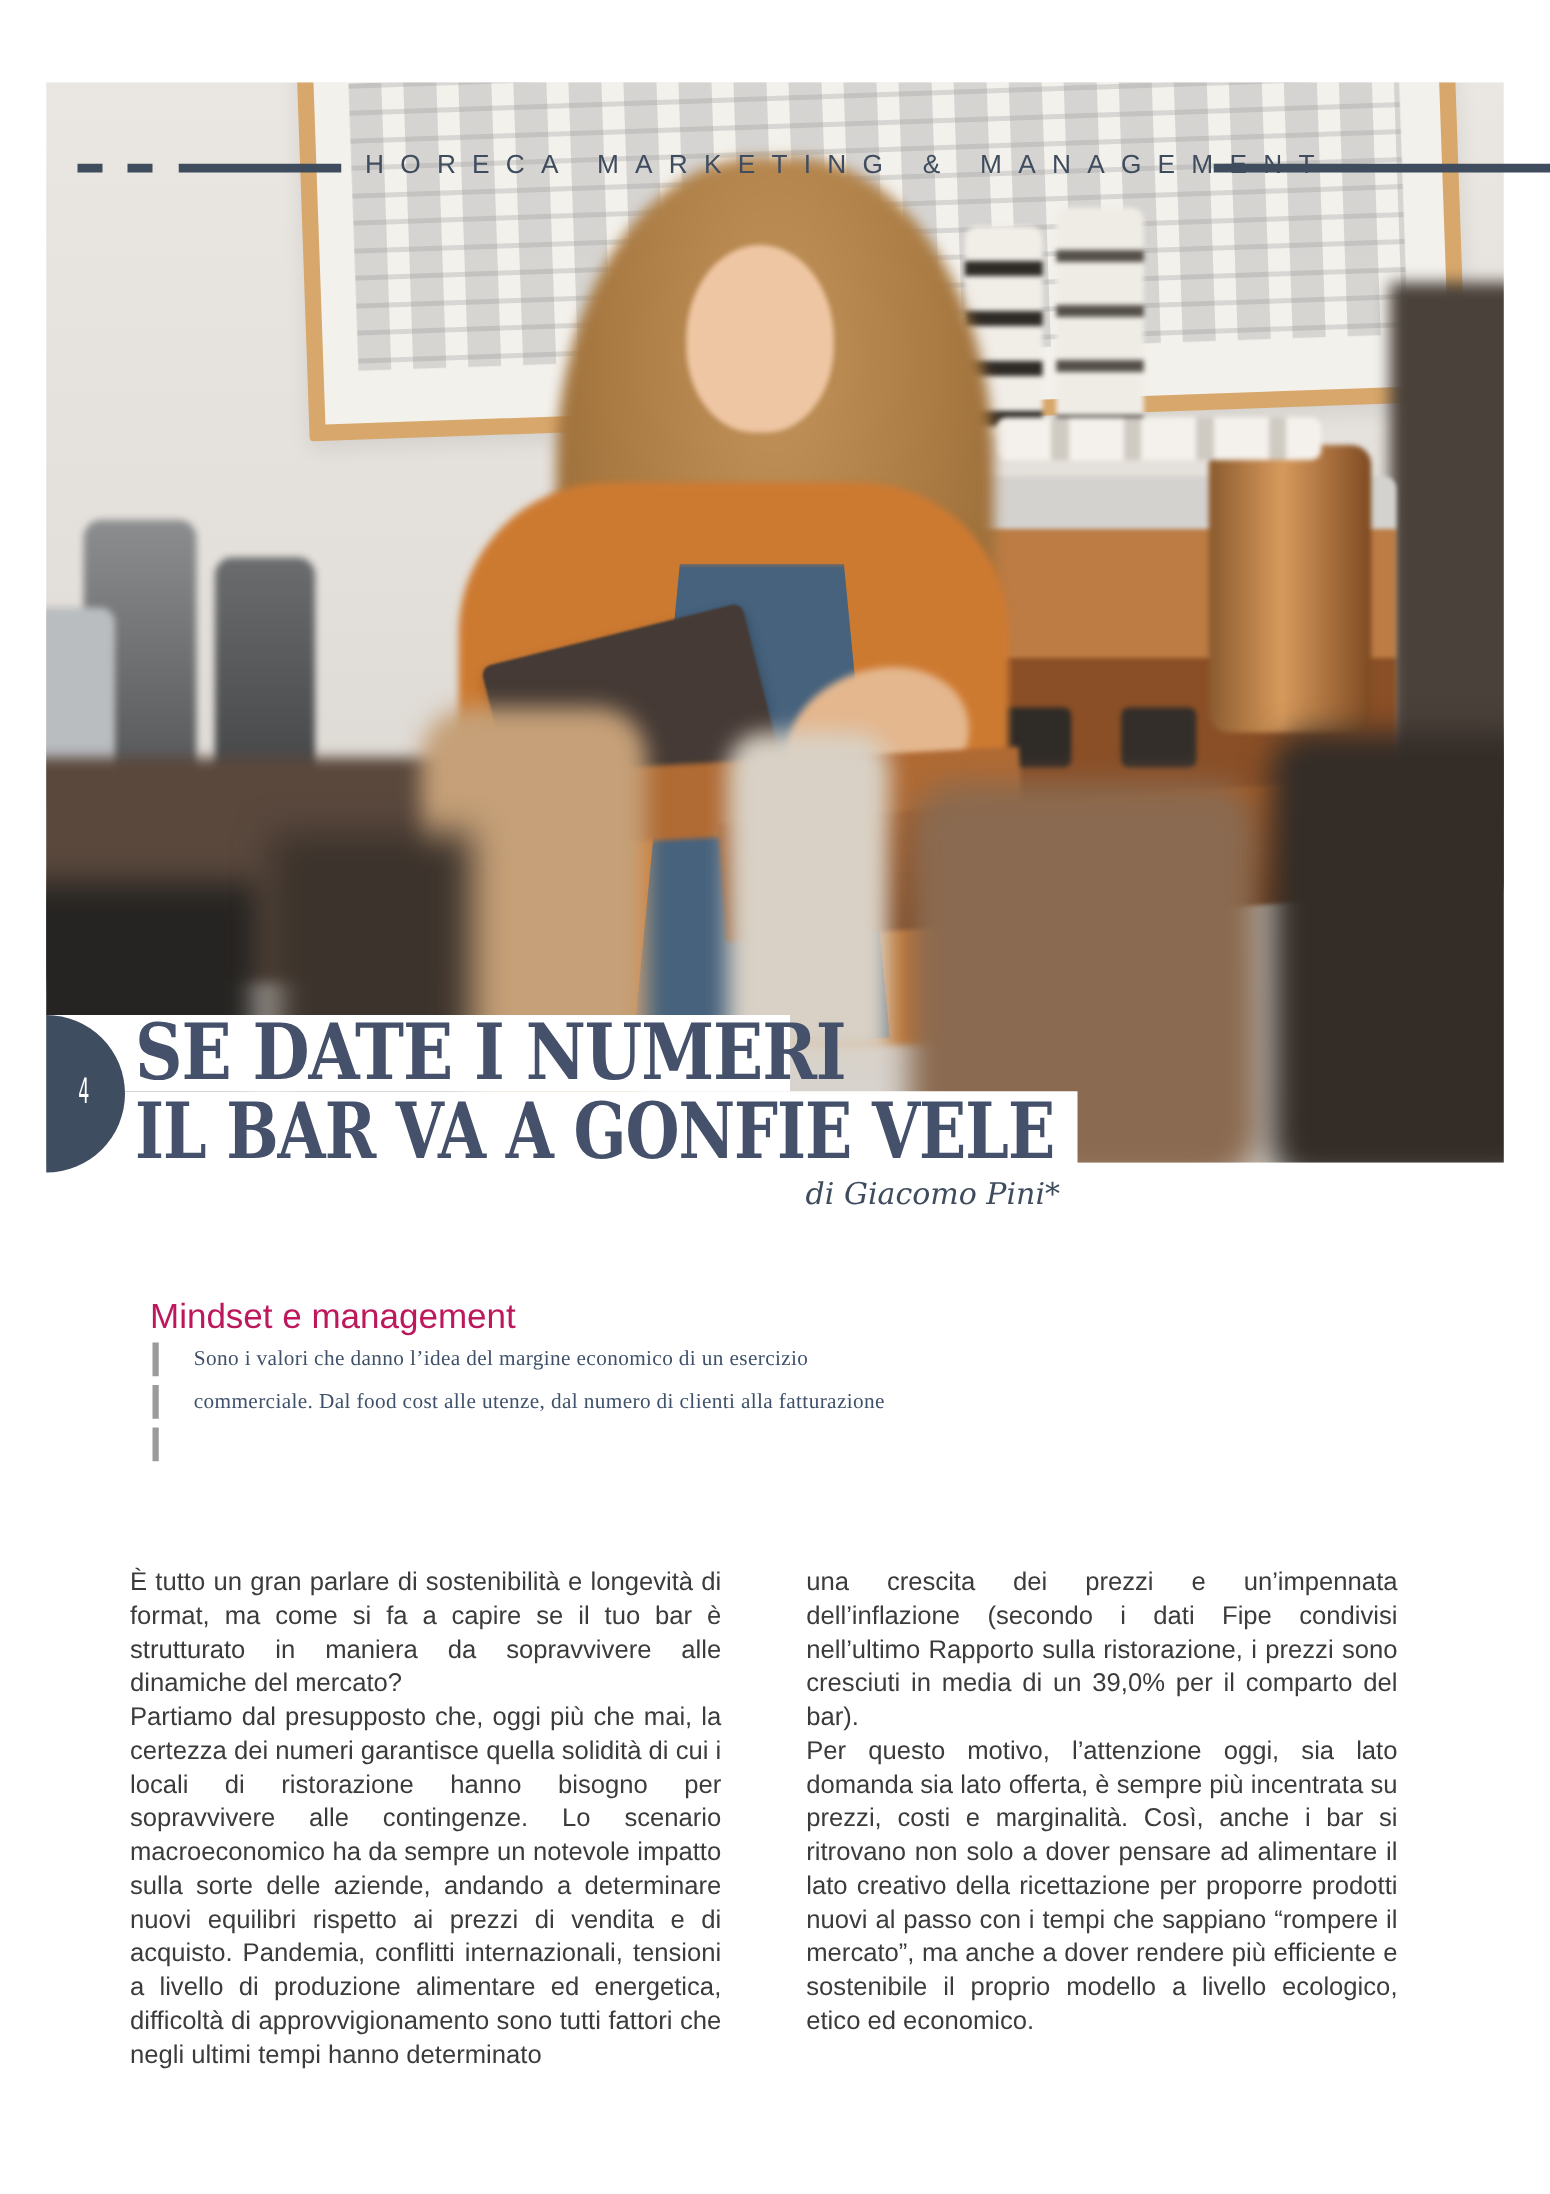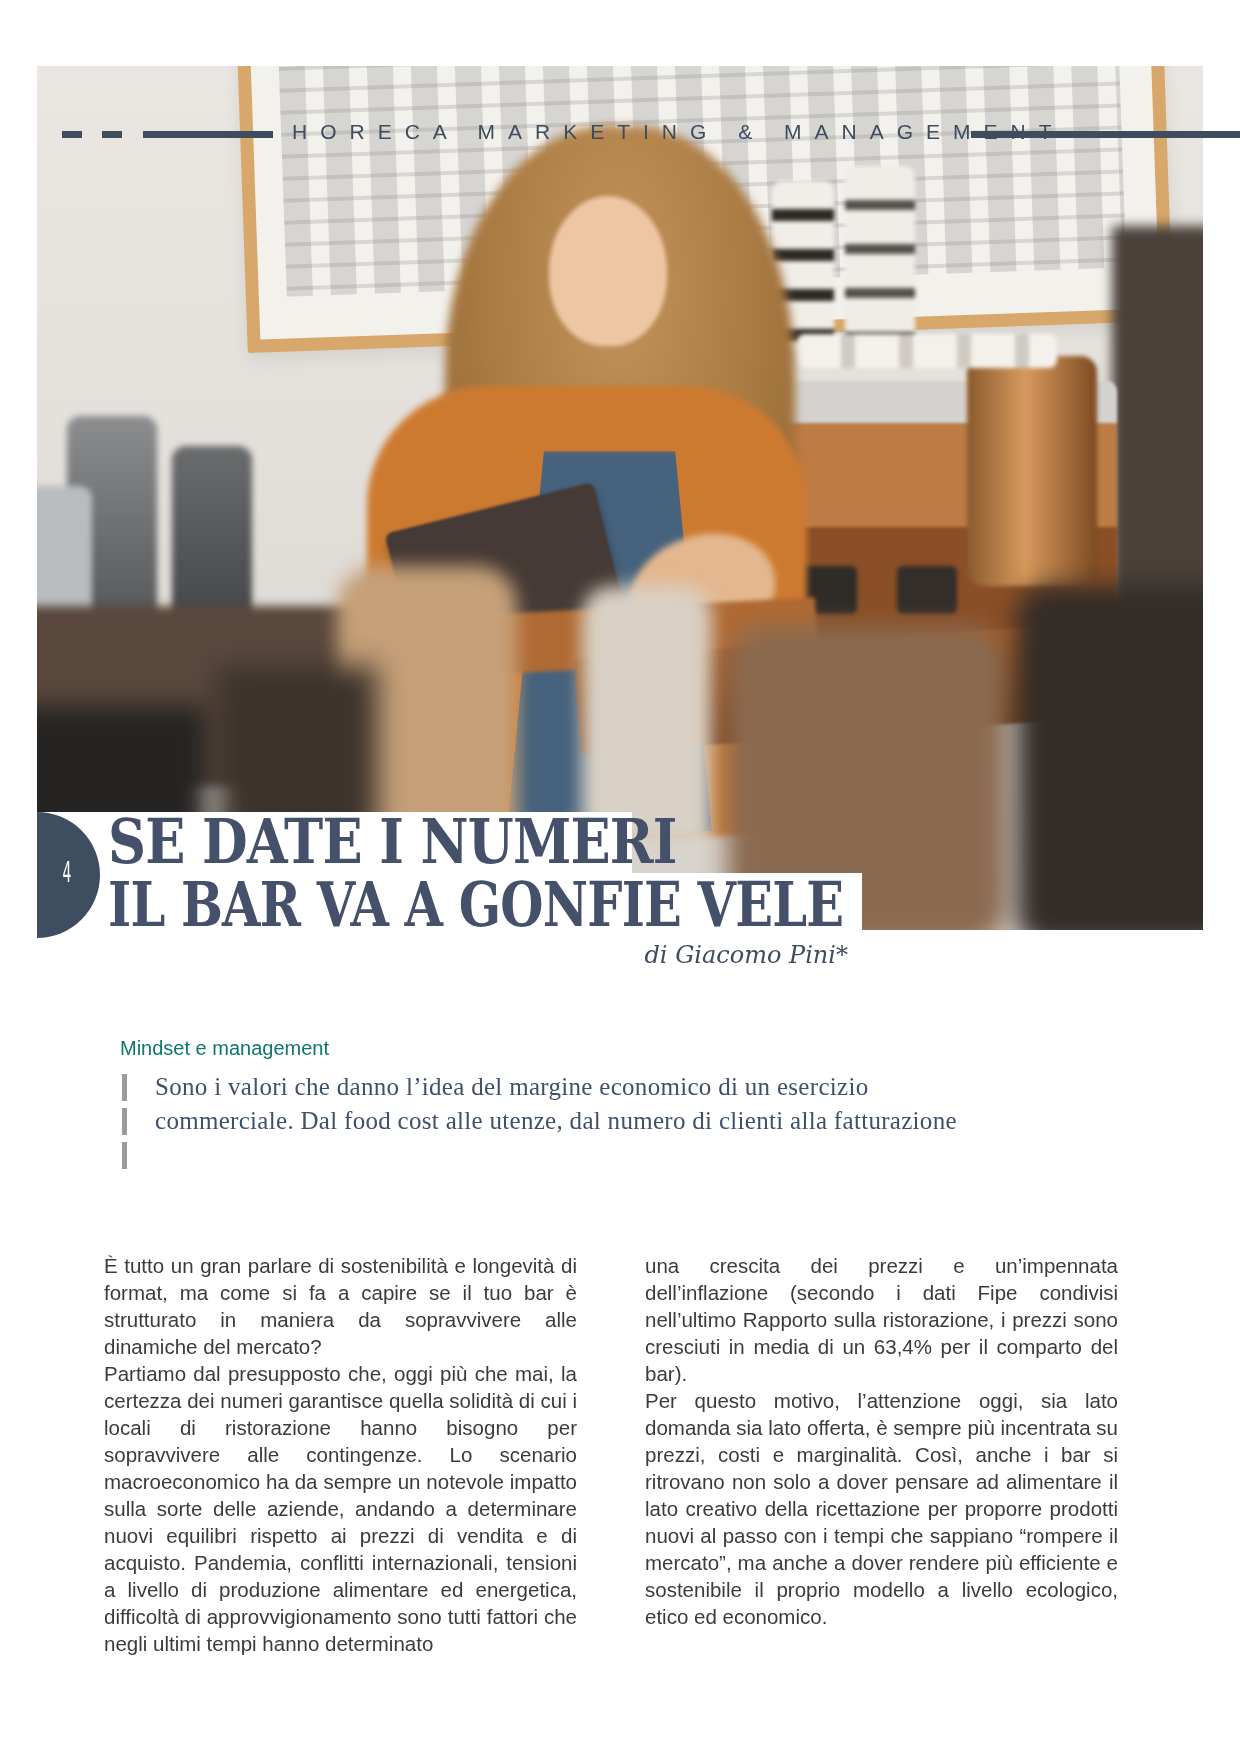--- a/index.html
+++ b/index.html
@@ -74,27 +74,27 @@
   .title1{top:813px;transform:scaleX(.85);transform-origin:left top;}
   .title2{top:876px;transform:scaleX(.80);transform-origin:left top;}
   .page-circle{position:absolute;left:37px;top:812px;width:63px;height:126px;background:#3f4d60;
       border-radius:0 63px 63px 0;}
   .page-num{position:absolute;left:0;top:44px;width:60px;text-align:center;color:#ffffff;
       font-family:"DejaVu Sans",sans-serif;font-size:28px;transform:scaleX(.5);}
 
   .byline{position:absolute;left:548px;top:941px;width:300px;text-align:right;color:#3e4c5e;
       font-family:"DejaVu Serif",serif;font-style:italic;font-size:24px;}
 
-  .section-label{position:absolute;left:120px;top:1037px;color:#0f766e;font-size:20px;}
+  .section-label{position:absolute;left:120px;top:1037px;color:#be185d;font-size:28px;}
 
   
   .intro{position:absolute;left:122px;top:1070px;width:980px;}
   .intro-row{display:flex;align-items:flex-start;height:34px;}
   .intro-bar{width:5px;height:27px;background:#9b9b9b;margin-top:4px;flex:0 0 5px;}
-  .intro-text{margin-left:28px;color:#3f516a;font-family:cursive;font-size:25px;line-height:34px;
+  .intro-text{margin-left:28px;color:#3f516a;font-family:cursive;font-size:17px;line-height:34px;
       white-space:nowrap;letter-spacing:.3px;}
 
   
   .col{position:absolute;top:1252px;width:473px;color:#3b3b3b;font-size:20.5px;line-height:27px;
       text-align:justify;}
   .col p{margin:0;}
   .col-left{left:104px;}
   .col-right{left:645px;}
 </style>
 </head>
@@ -164,17 +164,17 @@
     <div class="intro-row">
       <div class="intro-bar"></div>
     </div>
   </div>
 
   <div class="col col-left">
     <p>È tutto un gran parlare di sostenibilità e longevità di format, ma come si fa a capire se il tuo bar è strutturato in maniera da sopravvivere alle dinamiche del mercato?</p>
     <p>Partiamo dal presupposto che, oggi più che mai, la certezza dei numeri garantisce quella solidità di cui i locali di ristorazione hanno bisogno per sopravvivere alle contingenze. Lo scenario macroeconomico ha da sempre un notevole impatto sulla sorte delle aziende, andando a determinare nuovi equilibri rispetto ai prezzi di vendita e di acquisto. Pandemia, conflitti internazionali, tensioni a livello di produzione alimentare ed energetica, difficoltà di approvvigionamento sono tutti fattori che negli ultimi tempi hanno determinato</p>
   </div>
   <div class="col col-right">
-    <p>una crescita dei prezzi e un’impennata dell’inflazione (secondo i dati Fipe condivisi nell’ultimo Rapporto sulla ristorazione, i prezzi sono cresciuti in media di un 63,4% per il comparto del bar).</p>
+    <p>una crescita dei prezzi e un’impennata dell’inflazione (secondo i dati Fipe condivisi nell’ultimo Rapporto sulla ristorazione, i prezzi sono cresciuti in media di un 39,0% per il comparto del bar).</p>
     <p>Per questo motivo, l’attenzione oggi, sia lato domanda sia lato offerta, è sempre più incentrata su prezzi, costi e marginalità. Così, anche i bar si ritrovano non solo a dover pensare ad alimentare il lato creativo della ricettazione per proporre prodotti nuovi al passo con i tempi che sappiano “rompere il mercato”, ma anche a dover rendere più efficiente e sostenibile il proprio modello a livello ecologico, etico ed economico.</p>
   </div>
 
 </div>
 
 </body></html>

